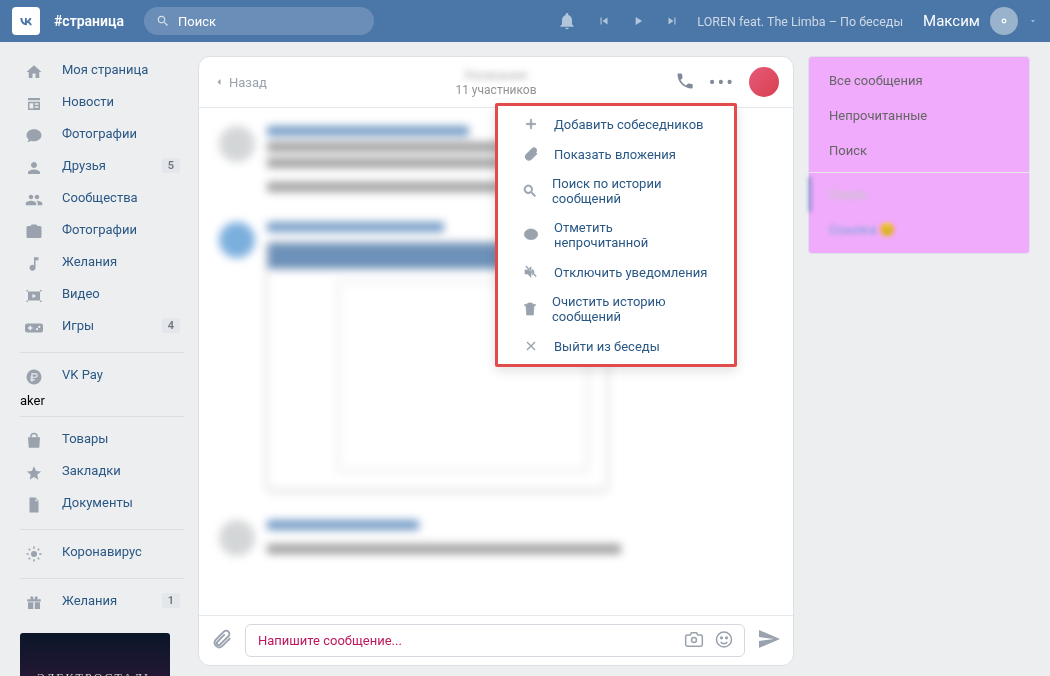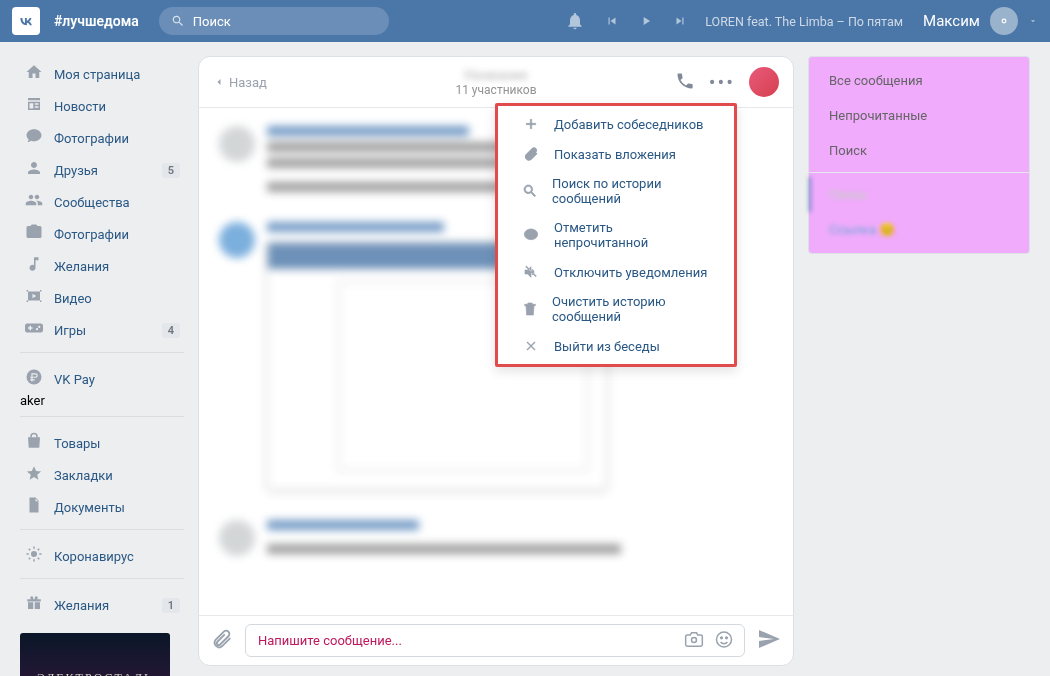--- a/index.html
+++ b/index.html
@@ -14,21 +14,21 @@
 .spacer { flex: 1; }
 .hicon { color: #b2c6db; margin: 0 10px; cursor: pointer; display: flex; align-items: center; }
 .now-playing { color: #cfd9e6; font-size: 12.5px; margin-left: 8px; margin-right: 20px; }
 .user-area { display: flex; align-items: center; gap: 10px; color: #ffffff; font-size: 15px; }
 .avatar-sm { width: 28px; height: 28px; border-radius: 50%; background: #9ab3cc; display:flex; align-items:center; justify-content:center; }
 .avatar-sm svg { fill:#cfd9e6; }
 .chev { color: #b2c6db; }
 
 .layout { display: flex; max-width: 1010px; margin: 0 auto; padding-top: 14px; gap: 14px; }
 .sidebar { width: 164px; flex-shrink: 0; }
-.nav-item { display: flex; align-items: flex-end; padding: 6px 4px; color: #2a5885; cursor: pointer; border-radius: 3px; font-size: 13px; }
+.nav-item { display: flex; align-items: flex-start; padding: 6px 4px; color: #2a5885; cursor: pointer; border-radius: 3px; font-size: 13px; gap: 8px; }
 .nav-icon { width: 20px; height: 20px; margin-right: 10px; display: flex; align-items: center; justify-content: center; color: #99a2ad; }
 .nav-icon svg { width: 18px; height: 18px; fill: currentColor; }
 .badge { margin-left: auto; background: #e3e6ea; color: #70777d; font-size: 11px; padding: 1px 6px; border-radius: 3px; font-weight: 600; }
 .nav-sep { height: 1px; background: #dbddde; margin: 8px 0; }
 .promo { margin-top: 14px; width: 150px; height: 94px; background: linear-gradient(180deg,#0a1628 0%,#2a1838 60%,#3a1030 100%); border-radius: 3px; position:relative; overflow:hidden; }
 .promo::after { content:"ЭЛЕКТРОСТАЛЬ"; position:absolute; top:40%; left:0; right:0; text-align:center; color:#d8d8c8; font-family:serif; font-size:12px; letter-spacing:2px; }
 
 .content { flex: 1; display: flex; gap: 14px; align-items: flex-start; }
 .chat-panel { flex: 1; background: #fff; border: 1px solid #dce1e6; border-radius: 12px; overflow: hidden; position: relative; height: 610px; display:flex; flex-direction:column; }
 .chat-header { display: flex; align-items: center; padding: 10px 14px; border-bottom: 1px solid #e7e8ec; position: relative; }
@@ -69,21 +69,21 @@
 </style>
 </head>
 <body>
 
 <div class="header">
   <div class="logo">
     <svg width="18" height="18" viewBox="0 0 24 24">
         <path d="M12.8 17.5c-5.2 0-8.2-3.6-8.3-9.5h2.6c.1 4.3 2 6.2 3.5 6.6V8h2.5v3.7c1.5-.2 3-1.9 3.6-3.7h2.5c-.4 2.2-2 3.9-3.1 4.6 1.1.5 3 2 3.7 4.9h-2.7c-.6-1.7-2-3-3.9-3.2v3.2h-.4z"></path>
       </svg>
   </div>
-  <div class="tag">#лучшедома</div>
+  <div class="tag">#страница</div>
   <div class="search">
     <svg width="14" height="14" viewBox="0 0 24 24" fill="currentColor">
         <path d="M15.5 14h-.8l-.3-.3a6.5 6.5 0 1 0-.7.7l.3.3v.8l5 5 1.5-1.5-5-5zm-6 0a4.5 4.5 0 1 1 0-9 4.5 4.5 0 0 1 0 9z"></path>
       </svg>
     <span>Поиск</span>
   </div>
   <div class="spacer"></div>
   <div class="hicon">
     <svg width="20" height="20" viewBox="0 0 24 24" fill="currentColor">
         <path d="M12 22a2 2 0 0 0 2-2h-4a2 2 0 0 0 2 2zm6-6V11c0-3.07-1.63-5.64-4.5-6.32V4a1.5 1.5 0 0 0-3 0v.68C7.64 5.36 6 7.92 6 11v5l-2 2v1h16v-1l-2-2z"></path>
@@ -97,21 +97,21 @@
   <div class="hicon">
       <svg width="14" height="14" viewBox="0 0 24 24" fill="currentColor">
         <path d="M8 5v14l11-7z"></path>
       </svg>
     </div>
   <div class="hicon">
       <svg width="14" height="14" viewBox="0 0 24 24" fill="currentColor">
         <path d="M6 18l8.5-6L6 6v12zM16 6v12h2V6h-2z"></path>
       </svg>
     </div>
-  <div class="now-playing">LOREN feat. The Limba  –  По пятам</div>
+  <div class="now-playing">LOREN feat. The Limba  –  По беседы</div>
   <div class="user-area">
     <span>Максим</span>
     <div class="avatar-sm">
         <svg width="14" height="14" viewBox="0 0 24 24">
           <circle cx="12" cy="12" r="3.2" fill="none" stroke="#fff" stroke-width="2"></circle>
           <path d="M12 2a10 10 0 1 0 0 20 10 10 0 0 0 0-20z" fill="none"></path>
         </svg>
       </div>
     <span class="chev"><svg width="10" height="10" viewBox="0 0 24 24" fill="currentColor">
           <path d="M7 10l5 5 5-5z"></path>

